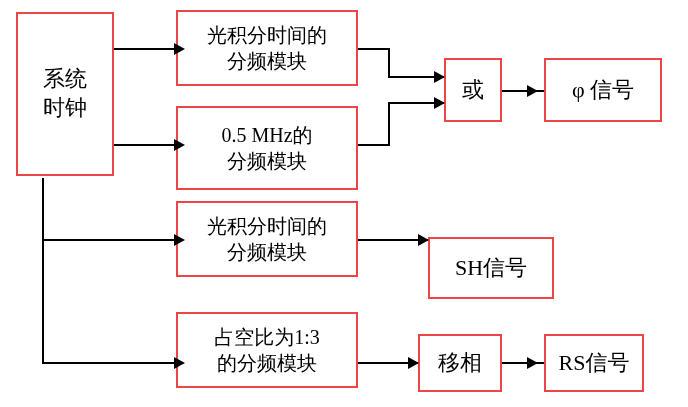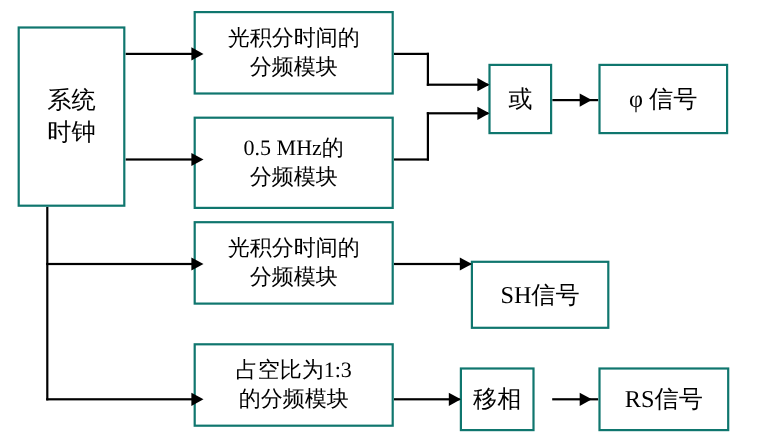--- a/index.html
+++ b/index.html
@@ -11,21 +11,21 @@
     position: relative;
     width: 688px;
     height: 407px;
     background: #ffffff;
     font-family: "Liberation Serif", "DejaVu Serif", serif;
     overflow: hidden;
   }
   .node {
     position: absolute;
     box-sizing: border-box;
-    border: 2px solid #0f766e;
+    border: 2px solid #ef4444;
     background: #ffffff;
     display: flex;
     align-items: center;
     justify-content: center;
     text-align: center;
     line-height: 1.3;
     color: #000000;
     font-size: 20px;
     white-space: pre-line;
     z-index: 2;
@@ -82,38 +82,38 @@
 
   <div class="edge h" style="left:358px; top:239px; width:70px;"></div>
   <div class="arrow" style="left:418px; top:234px;"></div>
 
   <div class="edge h" style="left:358px; top:362px; width:60px;"></div>
   <div class="arrow" style="left:408px; top:357px;"></div>
 
   <div class="edge h" style="left:502px; top:362px; width:42px;"></div>
   <div class="arrow" style="left:527px; top:357px;"></div>
 
-  <div class="node big" style="left:16px; top:24px; width:98px; height:164px;">系统
+  <div class="node big" style="left:16px; top:12px; width:98px; height:164px;">系统
 时钟</div>
 
   <div class="node" style="left:176px; top:10px; width:182px; height:76px;">光积分时间的
 分频模块</div>
 
   <div class="node" style="left:176px; top:106px; width:182px; height:84px;">0.5 MHz的
 分频模块</div>
 
   <div class="node big" style="left:444px; top:58px; width:58px; height:64px;">或</div>
 
   <div class="node big" style="left:544px; top:58px; width:118px; height:64px;">φ 信号</div>
 
   <div class="node" style="left:176px; top:201px; width:182px; height:76px;">光积分时间的
 分频模块</div>
 
   <div class="node big" style="left:428px; top:208px; width:126px; height:62px;margin-top:29px;">SH信号</div>
 
   <div class="node" style="left:176px; top:312px; width:182px; height:76px;">占空比为1:3
 的分频模块</div>
 
-  <div class="node big" style="left:418px; top:334px; width:68px; height:58px;">移相</div>
+  <div class="node big" style="left:418px; top:334px; width:84px; height:58px;">移相</div>
 
-  <div class="node big" style="left:544px; top:334px; width:119px; height:58px;">RS信号</div>
+  <div class="node big" style="left:544px; top:334px; width:100px; height:58px;">RS信号</div>
 
 </div>
 
 </body></html>

